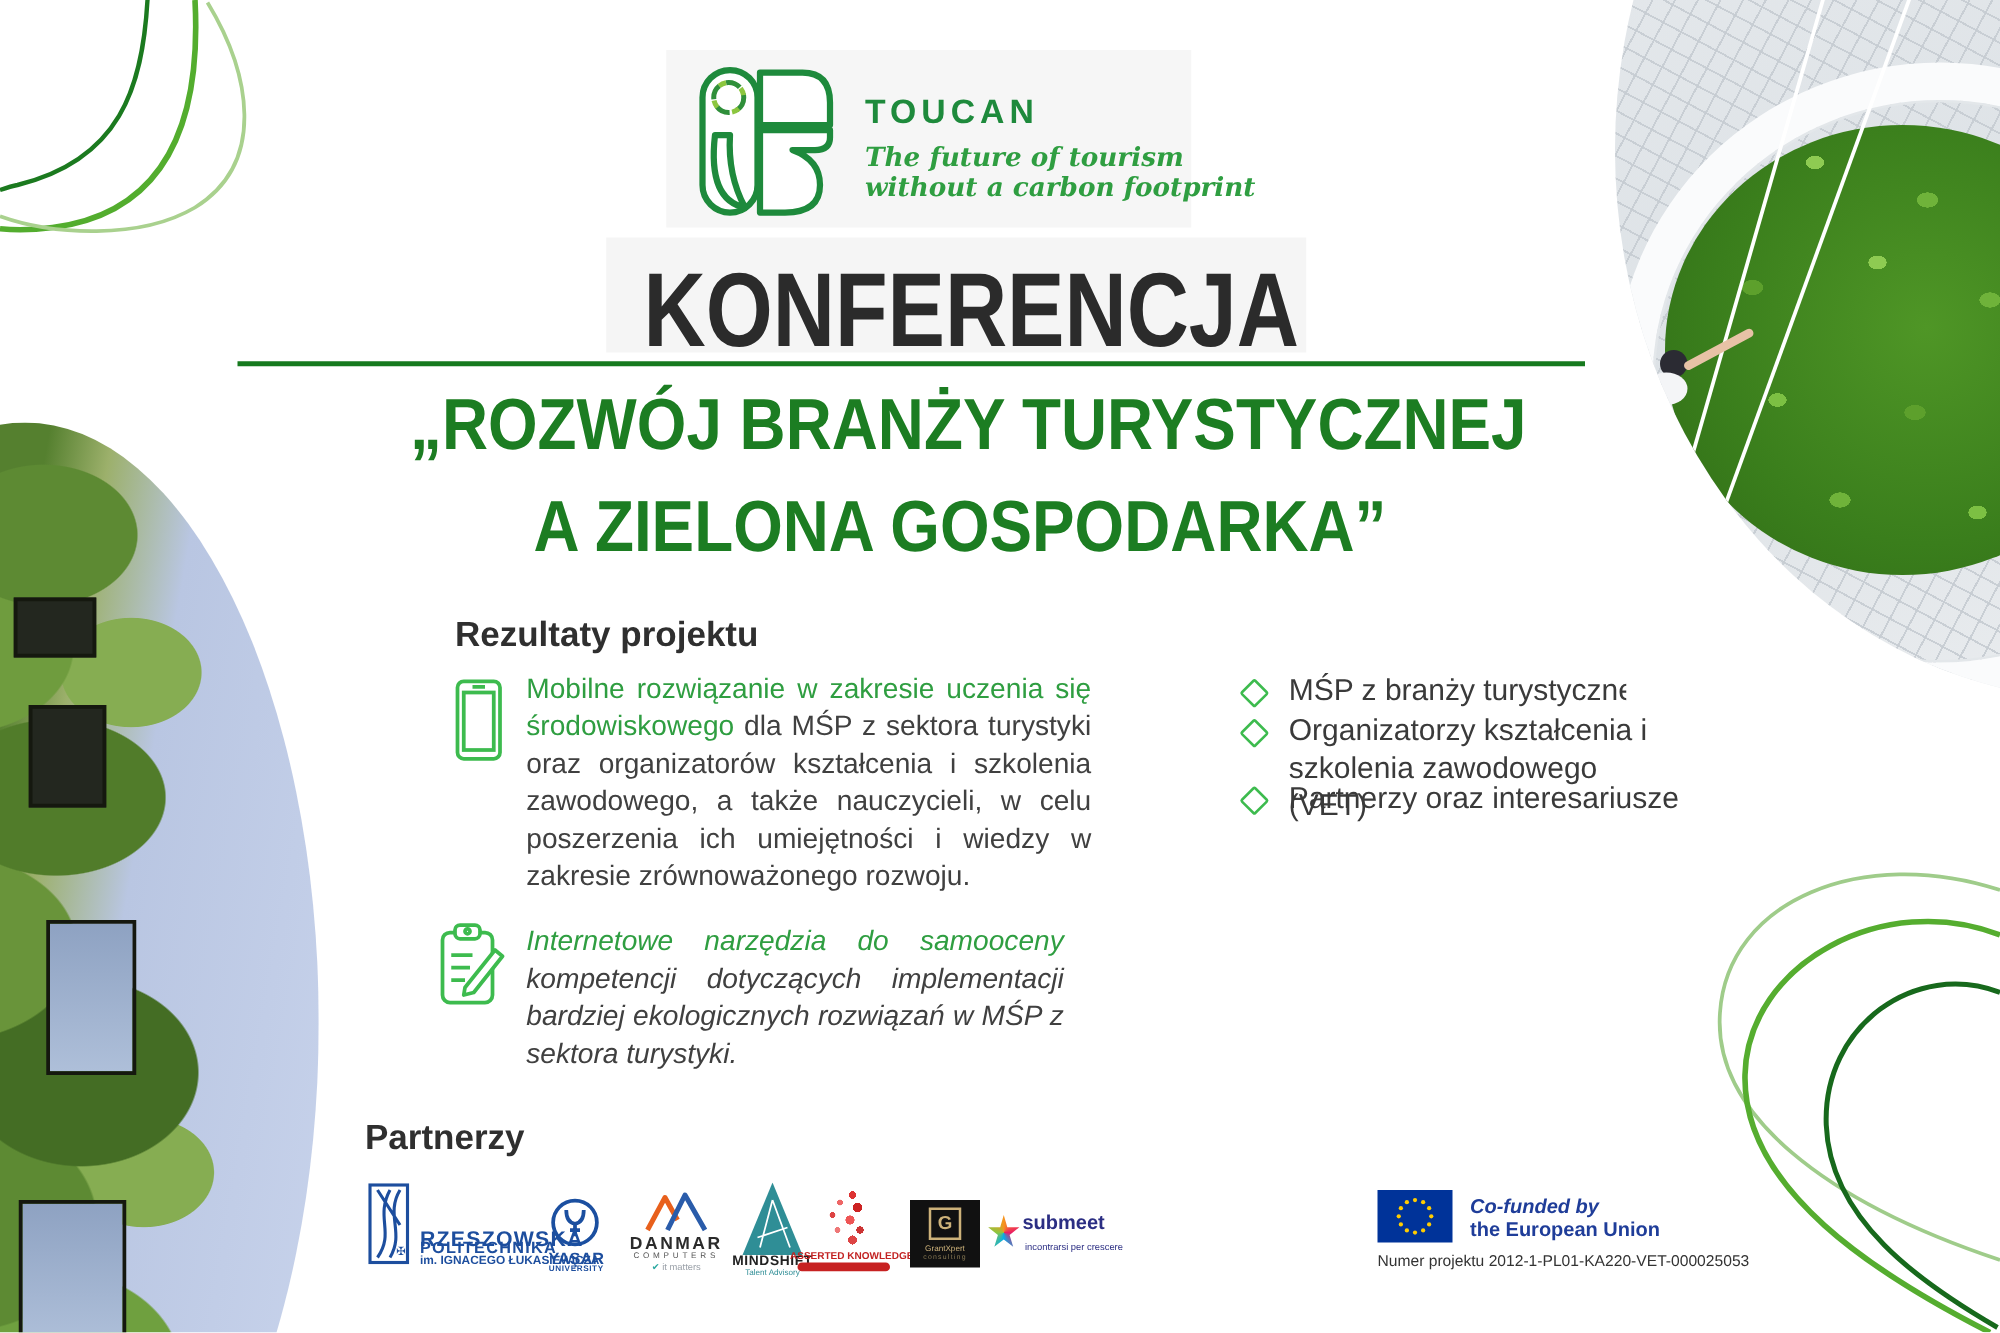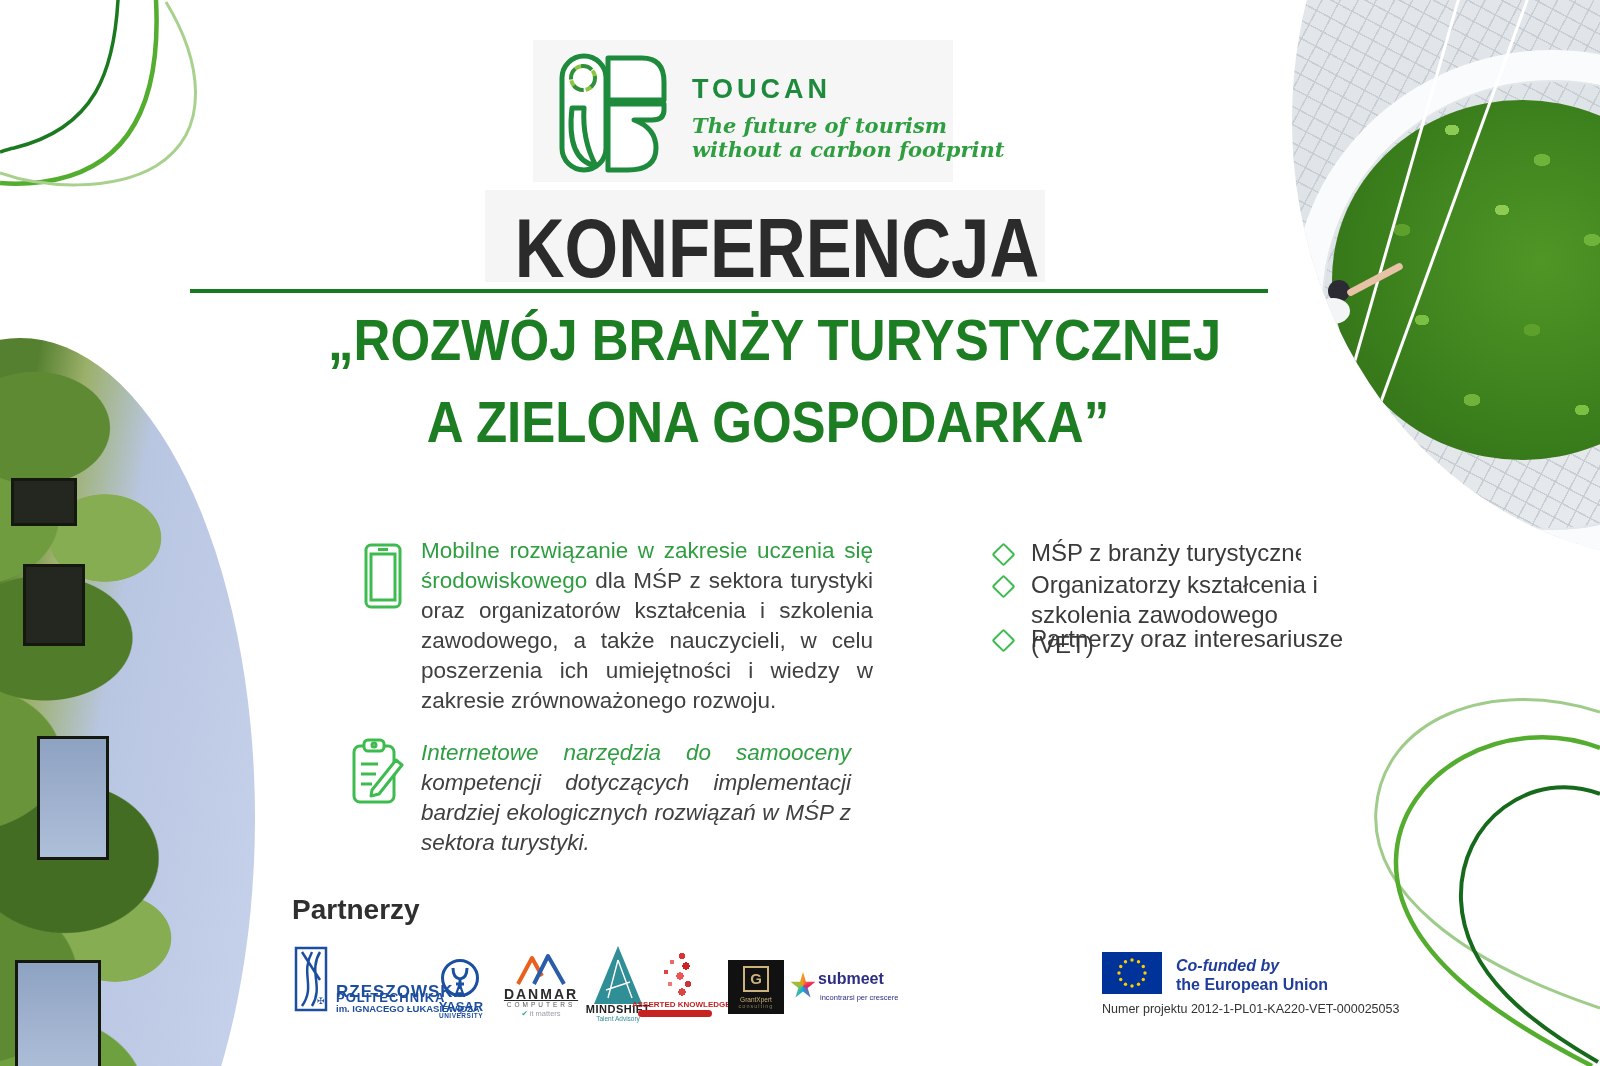--- a/index.html
+++ b/index.html
@@ -121,20 +121,21 @@
   </svg>
   <div class="abs brand-word" style="left:692px;top:74px;">TOUCAN</div>
   <div class="abs brand-tagline" style="left:692px;top:114px;">The future of tourism</div>
   <div class="abs brand-tagline" style="left:692px;top:138px;">without a carbon footprint</div>
 
   <div class="abs kon-title" style="left:312px;top:200px;">KONFERENCJA</div>
   <div class="abs rule" style="left:190px;top:289px;width:1078px;height:4px;"></div>
   <div class="abs sub-title" style="left:268px;top:306px;">„ROZWÓJ BRANŻY TURYSTYCZNEJ</div>
   <div class="abs sub-title" style="left:268px;top:388px;">A ZIELONA GOSPODARKA”</div>
 
+  <div class="abs h2" style="left:364px;top:492px;">Rezultaty projektu</div>
 
   <svg class="abs" style="left:364px;top:543px" width="38" height="66" viewBox="0 0 38 66" fill="none" stroke="#3dbb4e" stroke-width="3">
     <rect x="2" y="2" width="34" height="62" rx="5"></rect>
     <rect x="7" y="11" width="24" height="46"></rect>
     <line x1="14" y1="6.5" x2="24" y2="6.5"></line>
   </svg>
   <div class="abs para" style="left:421px;top:536px;">
     <span class="hl">Mobilne rozwiązanie w zakresie uczenia się środowiskowego</span><span> dla MŚP z sektora turystyki oraz organizatorów kształcenia i szkolenia zawodowego, a także nauczycieli, w celu poszerzenia ich umiejętności i wiedzy w zakresie zrównoważonego  rozwoju.</span>
   </div>
 
@@ -173,21 +174,21 @@
     <circle cx="20" cy="20" r="17.5" stroke="#1b4fa0" stroke-width="3"></circle>
     <path d="M13,10 Q13,20 20,21 Q27,20 27,10 M20,21 V31 M16,26 H24" stroke="#1b4fa0" stroke-width="3"></path>
   </svg>
   <div class="abs p-blue small-caps" style="left:436px;top:999px;width:50px;text-align:center;font-size:13px;">YAŞAR</div>
   <div class="abs p-blue small-caps" style="left:434px;top:1012px;width:54px;text-align:center;font-size:6.5px;letter-spacing:.5px;">UNIVERSITY</div>
 
   <svg class="abs" style="left:514px;top:952px" width="54" height="34" viewBox="0 0 54 34" fill="none" stroke-width="4" stroke-linejoin="round">
     <path d="M4,32 L18,6 L28,24" stroke="#e8601c"></path>
     <path d="M20,32 L34,4 L50,32" stroke="#2a5caa"></path>
   </svg>
-  <div class="abs" style="left:500px;top:986px;width:82px;text-align:center;font-weight:bold;font-size:14px;letter-spacing:2px;color:#2b2b2b;text-decoration:underline;">DANMAR</div>
+  <div class="abs" style="left:500px;top:986px;width:82px;text-align:center;font-weight:bold;font-size:14px;letter-spacing:2px;color:#2b2b2b;">DANMAR</div>
   <div class="abs" style="left:500px;top:1001px;width:82px;text-align:center;font-size:6.5px;letter-spacing:3px;color:#555;">COMPUTERS</div>
   <div class="abs" style="left:506px;top:1009px;width:70px;text-align:center;font-size:7.5px;color:#9aa0a8;">
     <span style="color:#2aa8a0;">✔</span>
     <span>it matters</span>
   </div>
 
   <svg class="abs" style="left:592px;top:946px" width="52" height="58" viewBox="0 0 52 58" fill="none">
     <polygon points="26,0 50,58 2,58" fill="#2f8e96"></polygon>
     <path d="M26,14 L40,52 M26,14 L16,52 M14,44 L38,36" stroke="#ffffff" stroke-width="1.4"></path>
   </svg>

